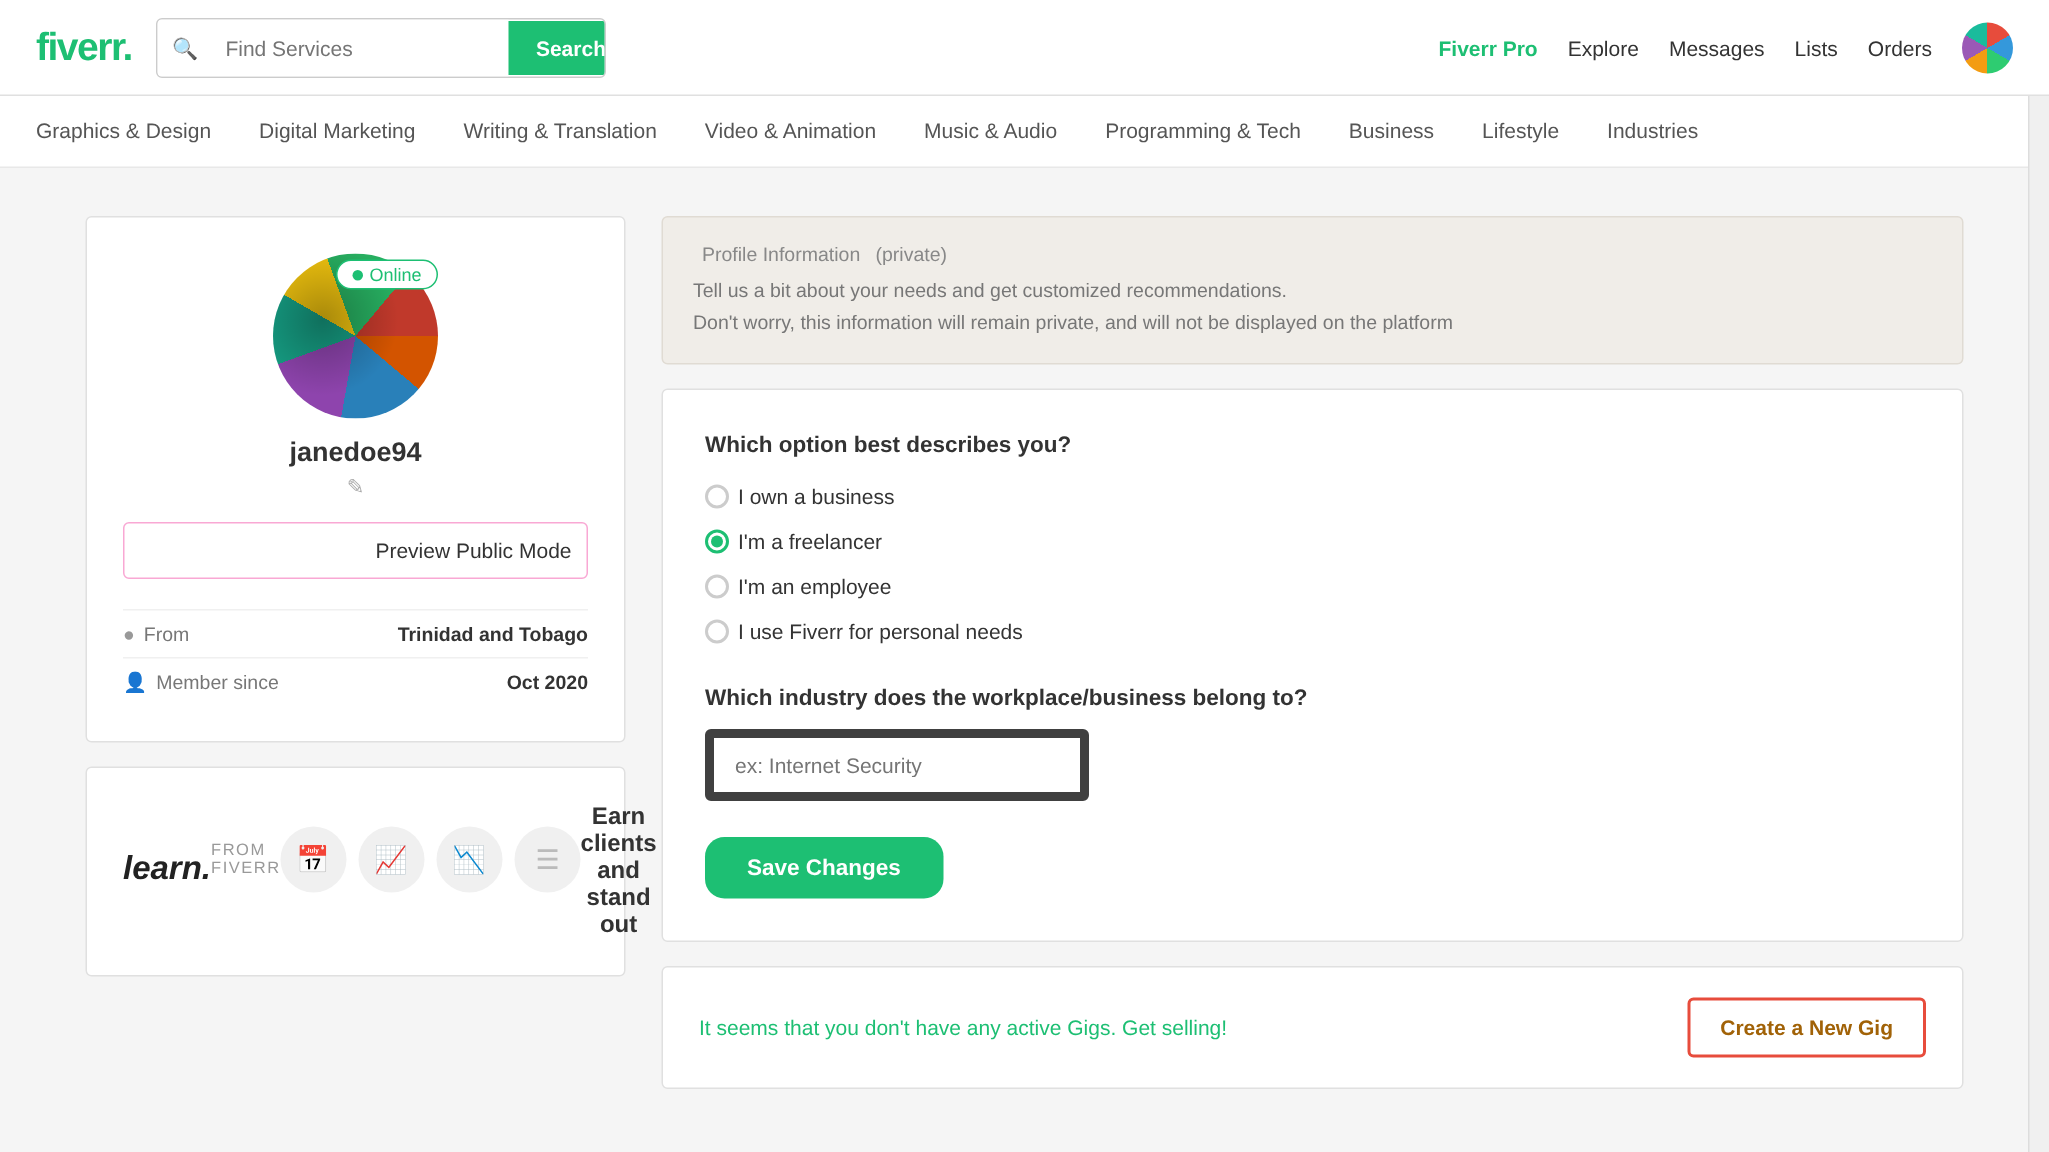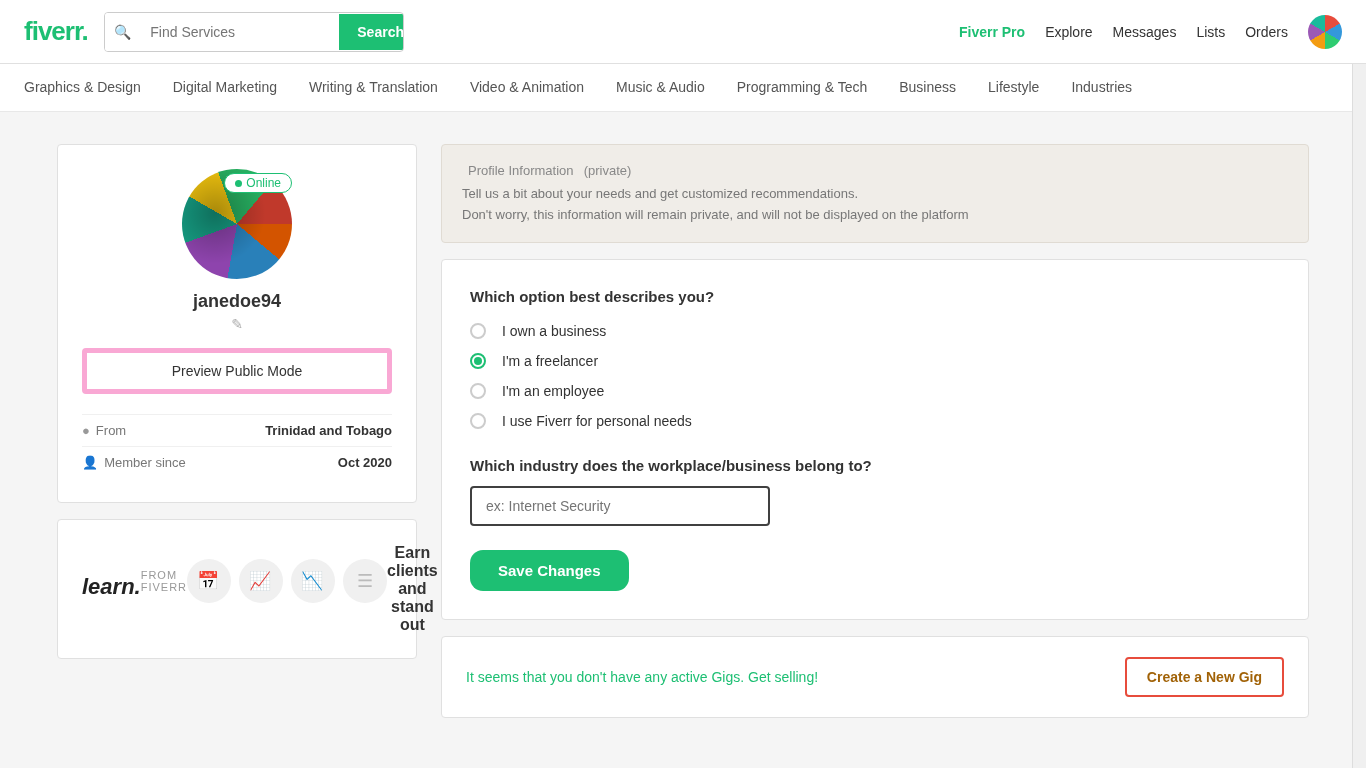--- a/index.html
+++ b/index.html
@@ -142,28 +142,29 @@
       padding: 2px 10px;
       font-size: 12px;
       color: #1dbf73;
       display: flex; align-items: center; gap: 4px;
     }
     .online-dot { width: 7px; height: 7px; border-radius: 50%; background: #1dbf73; }
     .username { font-size: 18px; font-weight: 700; margin-bottom: 4px; }
     .edit-icon { color: #aaa; font-size: 14px; cursor: pointer; margin-bottom: 16px; }
     .preview-btn {
       width: 100%;
-      border: 5px solid #f9a8d4;
+      border: 1px solid #f9a8d4;
       background: #fff;
       padding: 10px;
       font-size: 14px;
       color: #333;
       border-radius: 4px;
       cursor: pointer;
       margin-bottom: 20px;
+      text-align: right;
     }
     .profile-meta { width: 100%; }
     .meta-row {
       display: flex;
       justify-content: space-between;
       align-items: center;
       padding: 8px 0;
       border-top: 1px solid #f0f0f0;
       font-size: 13px;
     }
@@ -211,34 +212,34 @@
 
     
     .form-card {
       background: #fff;
       border: 1px solid #e0e0e0;
       border-radius: 4px;
       padding: 28px 28px 28px 28px;
     }
     .form-question { font-size: 15px; font-weight: 700; color: #333; margin-bottom: 18px; }
     .radio-group { display: flex; flex-direction: column; gap: 14px; margin-bottom: 28px; }
-    .radio-item { display: flex; align-items: flex-end; gap: 16px; font-size: 14px; color: #333; cursor: pointer; }
+    .radio-item { display: flex; align-items: flex-end; gap: 6px; font-size: 14px; color: #333; cursor: pointer; }
     .radio-circle {
       width: 16px; height: 16px; border-radius: 50%;
       border: 2px solid #ccc;
       flex-shrink: 0;
       display: flex; align-items: center; justify-content: center;
     }
     .radio-circle.selected { border-color: #1dbf73; }
     .radio-dot { width: 8px; height: 8px; border-radius: 50%; background: #1dbf73; }
 
     .industry-label { font-size: 15px; font-weight: 700; color: #333; margin-bottom: 12px; }
     .industry-input {
-      width: 300px;
-      border: 2px solid #404040;
+      width: 256px;
+      border: 6px solid #404040;
       border-radius: 4px;
       padding: 10px 14px;
       font-size: 14px;
       color: #999;
       outline: none;
       margin-bottom: 24px;
       display: block;
     }
     .save-btn {
       background: #1dbf73;

